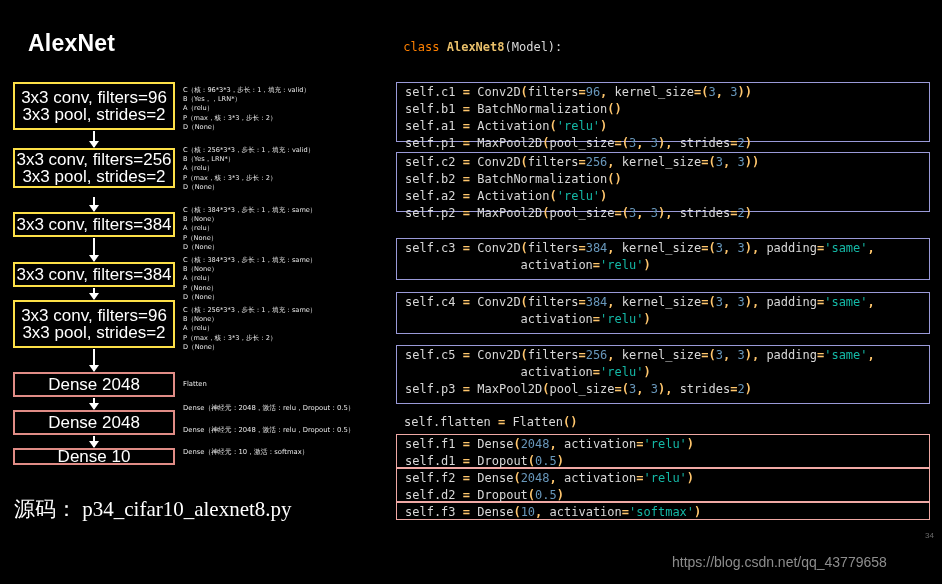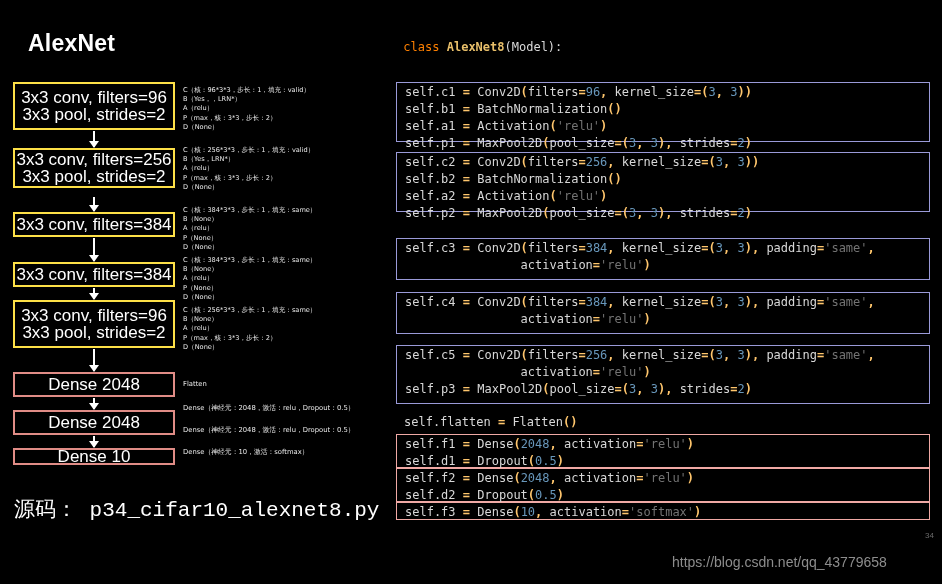--- a/index.html
+++ b/index.html
@@ -54,37 +54,37 @@
     position:absolute;left:360px;top:22px;width:578px;
     font-family:"DejaVu Sans Mono","Liberation Mono",monospace;
     font-size:12px;line-height:17px;
     color:#d8d8d8;
   }
   .code-line{white-space:pre;}
   .kw{color:#ff8000;font-weight:normal;}
   .cls{color:#e8bf6a;font-weight:bold;}
   .dunder{color:#b389e0;}
   .num{color:#6897bb;}
-  .str{color:#737373;}
+  .str{color:#14b8a6;}
   .op{color:#ffc66d;font-weight:bold;}
   .pln{color:#d8d8d8;}
 
   .codebox{
     position:absolute;left:0;box-sizing:border-box;
     border:1.6px solid #9a9ad8;background:#000;
     padding:1px 12px 2px 8px;
   }
   .codebox.red{border-color:#f0a9a5;}
   .codebox .code-line{white-space:pre;}
 
   
   #source-caption{
     position:absolute;left:14px;top:495px;
     font-size:21px;color:#ffffff;
-    font-family:Liberation Mono, monospace;
+    font-family:Liberation Serif, serif;
     white-space:nowrap;
   }
   #watermark{
     position:absolute;left:672px;top:554px;
     font-size:14px;color:#8d8d8d;white-space:nowrap;
   }
   #page-number{
     position:absolute;left:925px;top:531px;
     font-size:8px;color:#6a6a6a;
   }

